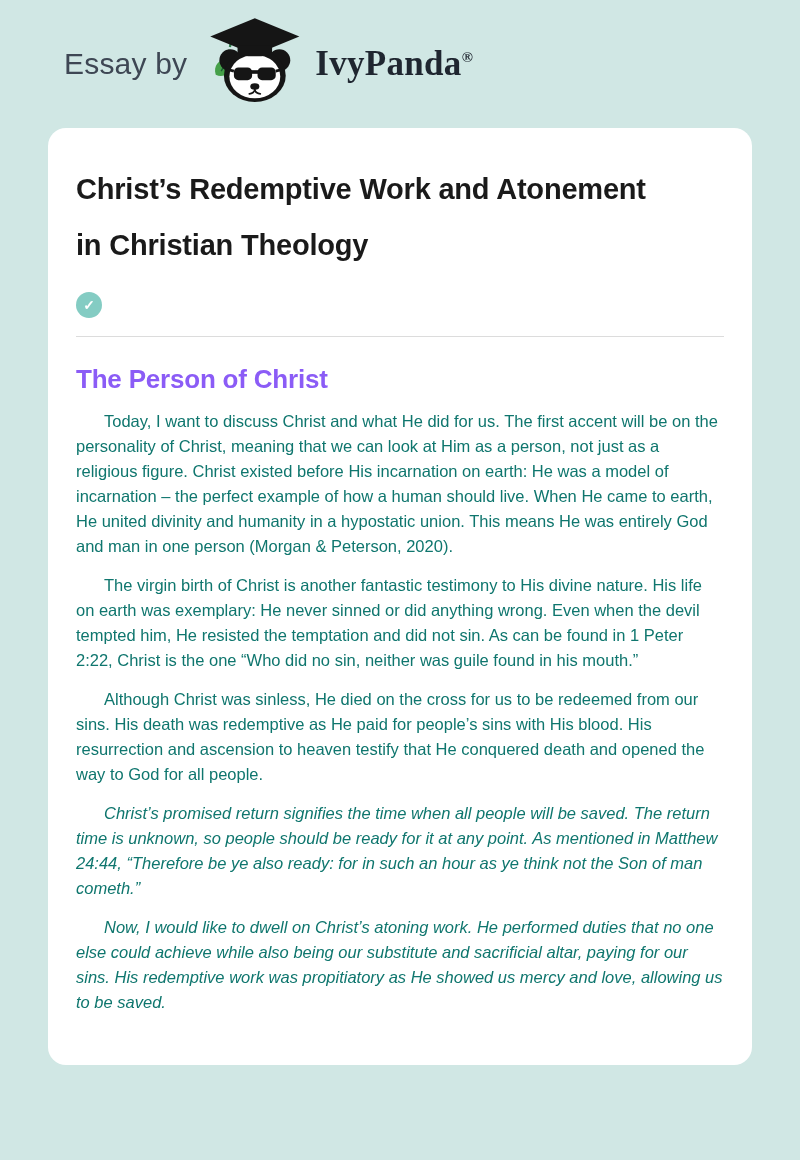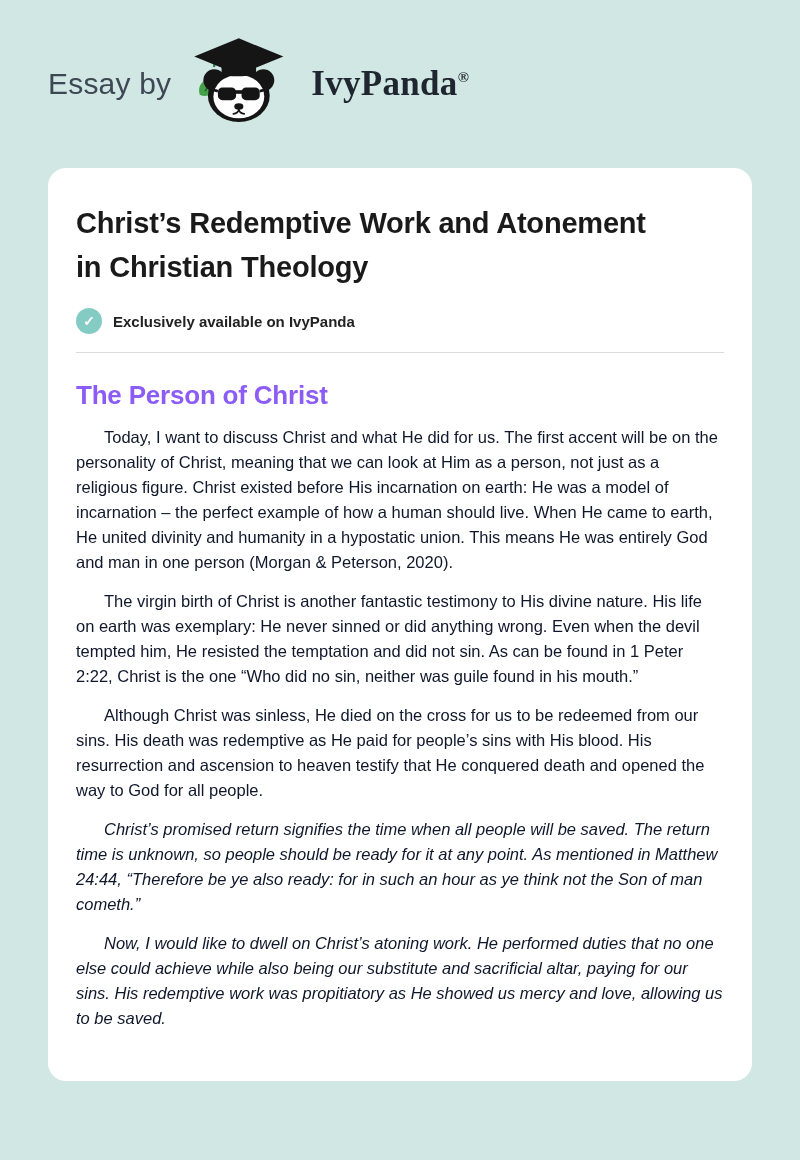--- a/index.html
+++ b/index.html
@@ -7,60 +7,60 @@
   body {
     width: 800px;
     height: 1160px;
     background: #d0e7e4;
     font-family: "Liberation Sans", sans-serif;
     overflow: hidden;
   }
 
   
   .site-header {
-    height: 168px;
+    height: 128px;
     display: flex;
     align-items: center;
-    padding-left: 48px;
+    padding-left: 64px;
     text-align: right;
   }
   .essay-by {
     font-size: 30px;
     color: #3e4754;
     letter-spacing: 0.2px;
   }
   .logo-wrap {
     display: flex;
     align-items: center;
     margin-left: 16px;
   }
   .brand {
     font-family: "Liberation Serif", serif;
     font-weight: 700;
     font-size: 35px;
     color: #1f2630;
-    margin-left: 24px;
+    margin-left: 12px;
     letter-spacing: 0.3px;
   }
   .brand sup {
     font-size: 15px;
     vertical-align: super;
     line-height: 0;
   }
 
   
   .card {
     margin: 0 48px;
     background: #ffffff;
     border-radius: 18px;
     padding: 33px 28px 50px 28px;
   }
   h1.article-title {
     font-size: 29px;
-    line-height: 44px;
+    line-height: 56px;
     color: #1a1a1a;
     margin: 0 0 19px 0;
     max-width: 575px;
     letter-spacing: -0.2px;
   }
   .badge-row {
     display: flex;
     align-items: center;
     gap: 11px;
     margin-bottom: 18px;
@@ -90,21 +90,21 @@
   }
   h2.section-heading {
     font-size: 26px;
     color: #8b5cf6;
     margin: 27px 0 10px 0;
     letter-spacing: -0.2px;
   }
   p.body-para {
     font-size: 16.5px;
     line-height: 25px;
-    color: #0f172a;
+    color: #0f766e;
     text-indent: 28px;
     margin: 14px 0;
   }
   p.body-para:last-child { margin-bottom: 0; font-style: italic; }
 </style>
 </head>
 <body>
 
 <header class="site-header">
   <span class="essay-by">Essay by</span>
@@ -131,21 +131,20 @@
     </span>
     <span class="brand"><span>IvyPanda</span><sup>®</sup></span>
   </a>
 </header>
 
 <main class="card">
   <h1 class="article-title">Christ’s Redemptive Work and Atonement in Christian Theology</h1>
 
   <div class="badge-row">
     <span class="badge-circle">✓</span>
-    <span class="badge-label">Exclusively available on IvyPanda</span>
   </div>
 
   <hr class="divider">
 
   <section>
     <h2 class="section-heading">The Person of Christ</h2>
     <p class="body-para">Today, I want to discuss Christ and what He did for us. The first accent will be on the personality of Christ, meaning that we can look at Him as a person, not just as a religious figure. Christ existed before His incarnation on earth: He was a model of incarnation – the perfect example of how a human should live. When He came to earth, He united divinity and humanity in a hypostatic union. This means He was entirely God and man in one person (Morgan &amp; Peterson, 2020).</p>
     <p class="body-para">The virgin birth of Christ is another fantastic testimony to His divine nature. His life on earth was exemplary: He never sinned or did anything wrong. Even when the devil tempted him, He resisted the temptation and did not sin. As can be found in 1 Peter 2:22, Christ is the one “Who did no sin, neither was guile found in his mouth.”</p>
     <p class="body-para">Although Christ was sinless, He died on the cross for us to be redeemed from our sins. His death was redemptive as He paid for people’s sins with His blood. His resurrection and ascension to heaven testify that He conquered death and opened the way to God for all people.</p>
     <p class="body-para">Christ’s promised return signifies the time when all people will be saved. The return time is unknown, so people should be ready for it at any point. As mentioned in Matthew 24:44, “Therefore be ye also ready: for in such an hour as ye think not the Son of man cometh.”</p>

